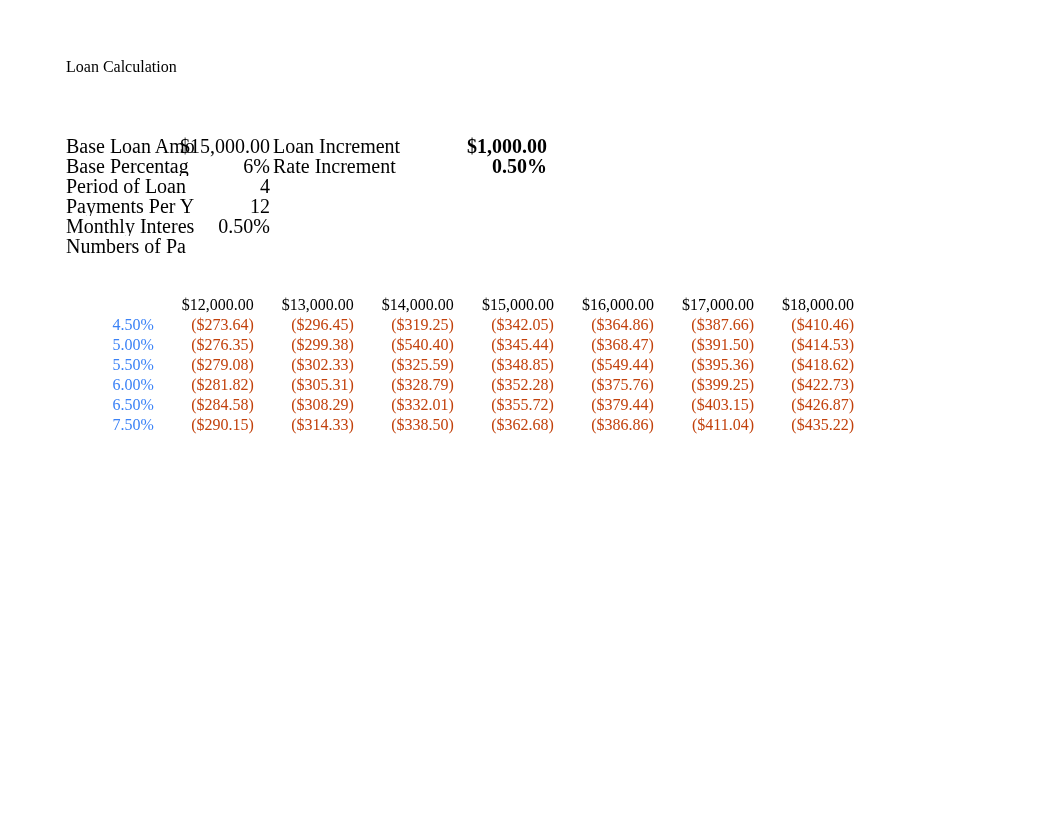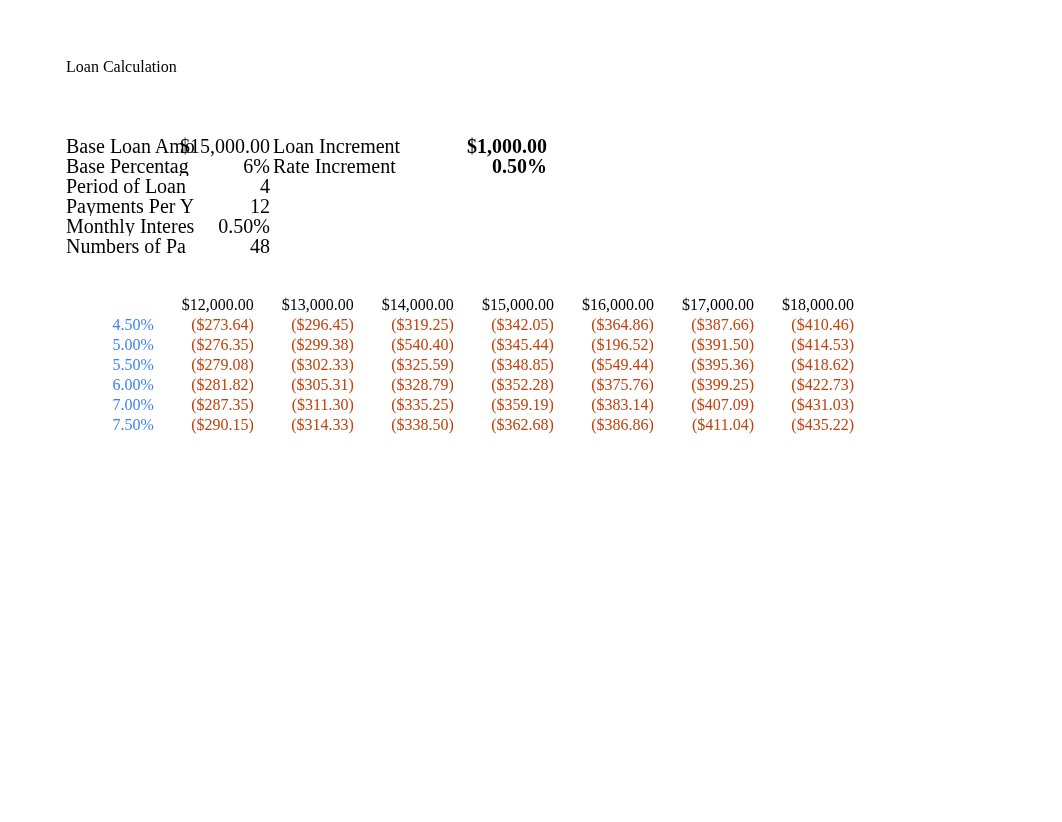--- a/index.html
+++ b/index.html
@@ -155,21 +155,20 @@
       <span class="p-value">12</span>
     </div>
 
     <div class="param-row">
       <span class="p-label">Monthly Interes</span>
       <span class="p-value">0.50%</span>
     </div>
 
     <div class="param-row">
       <span class="p-label">Numbers of Pa</span>
-      <span class="p-value">48</span>
     </div>
 
   </div>
 
   <table class="grid">
     <thead>
       <tr>
         <th class="corner-cell"></th>
         <th class="col-head">$12,000.00</th>
         <th class="col-head">$13,000.00</th>
@@ -190,21 +189,21 @@
         <td class="cell-neg">($364.86)</td>
         <td class="cell-neg">($387.66)</td>
         <td class="cell-neg">($410.46)</td>
       </tr>
       <tr>
         <td class="row-head">5.00%</td>
         <td class="cell-neg">($276.35)</td>
         <td class="cell-neg">($299.38)</td>
         <td class="cell-neg">($540.40)</td>
         <td class="cell-neg">($345.44)</td>
-        <td class="cell-neg">($196.52)</td>
+        <td class="cell-neg">($368.47)</td>
         <td class="cell-neg">($391.50)</td>
         <td class="cell-neg">($414.53)</td>
       </tr>
       <tr>
         <td class="row-head">5.50%</td>
         <td class="cell-neg">($279.08)</td>
         <td class="cell-neg">($302.33)</td>
         <td class="cell-neg">($325.59)</td>
         <td class="cell-neg">($348.85)</td>
         <td class="cell-neg">($549.44)</td>
@@ -215,28 +214,28 @@
         <td class="row-head">6.00%</td>
         <td class="cell-neg">($281.82)</td>
         <td class="cell-neg">($305.31)</td>
         <td class="cell-neg">($328.79)</td>
         <td class="cell-neg">($352.28)</td>
         <td class="cell-neg">($375.76)</td>
         <td class="cell-neg">($399.25)</td>
         <td class="cell-neg">($422.73)</td>
       </tr>
       <tr>
-        <td class="row-head">7.00%</td>
-        <td class="cell-neg">($287.35)</td>
-        <td class="cell-neg">($311.30)</td>
-        <td class="cell-neg">($335.25)</td>
-        <td class="cell-neg">($359.19)</td>
-        <td class="cell-neg">($383.14)</td>
-        <td class="cell-neg">($407.09)</td>
-        <td class="cell-neg">($431.03)</td>
+        <td class="row-head">6.50%</td>
+        <td class="cell-neg">($284.58)</td>
+        <td class="cell-neg">($308.29)</td>
+        <td class="cell-neg">($332.01)</td>
+        <td class="cell-neg">($355.72)</td>
+        <td class="cell-neg">($379.44)</td>
+        <td class="cell-neg">($403.15)</td>
+        <td class="cell-neg">($426.87)</td>
       </tr>
       <tr>
         <td class="row-head">7.50%</td>
         <td class="cell-neg">($290.15)</td>
         <td class="cell-neg">($314.33)</td>
         <td class="cell-neg">($338.50)</td>
         <td class="cell-neg">($362.68)</td>
         <td class="cell-neg">($386.86)</td>
         <td class="cell-neg">($411.04)</td>
         <td class="cell-neg">($435.22)</td>

